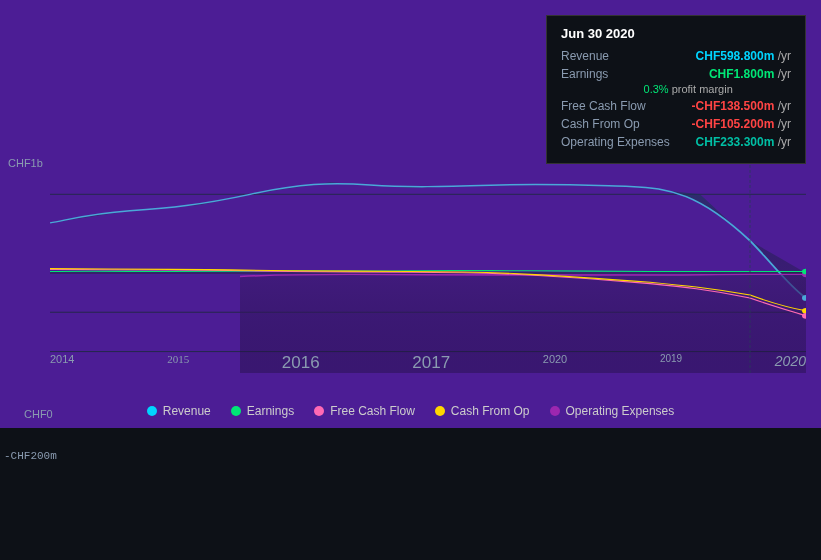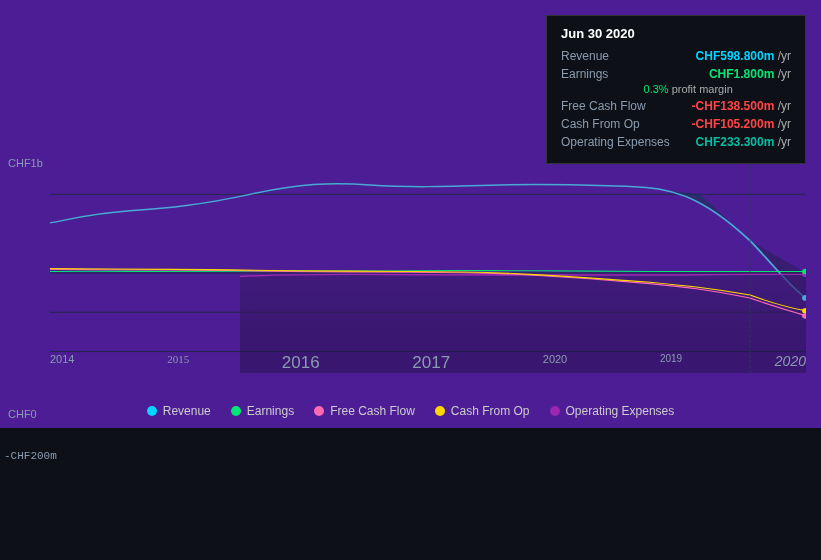--- a/index.html
+++ b/index.html
@@ -122,21 +122,21 @@
       <span class="tooltip-label">Cash From Op</span>
       <span class="tooltip-value red">-CHF105.200m <span style="color:#aaa;font-weight:normal">/yr</span></span>
     </div>
     <div class="tooltip-row">
       <span class="tooltip-label">Operating Expenses</span>
       <span class="tooltip-value teal">CHF233.300m <span style="color:#aaa;font-weight:normal">/yr</span></span>
     </div>
   </div>
 
   <span class="y-label" style="top: 157px; left: 8px;">CHF1b</span>
-  <span class="y-label" style="top: 408px; left: 8px;">CHF0</span>
+  <span class="y-label" style="top: 408px; left: 24px;">CHF0</span>
   <span class="y-label" style="top: 450px; left: 4px; font-family: Liberation Mono, monospace;">-CHF200m</span>
 
   <svg class="chart-svg" viewBox="0 0 756 305" preserveAspectRatio="none">
     <defs>
       <linearGradient id="revenueGrad" x1="0" y1="0" x2="0" y2="1">
         <stop offset="0%" stop-color="#1a3a5c" stop-opacity="0.9"></stop>
         <stop offset="100%" stop-color="#0d1117" stop-opacity="0.3"></stop>
       </linearGradient>
       <linearGradient id="opexGrad" x1="0" y1="0" x2="0" y2="1">
         <stop offset="0%" stop-color="#3a1a6e" stop-opacity="0.85"></stop>

